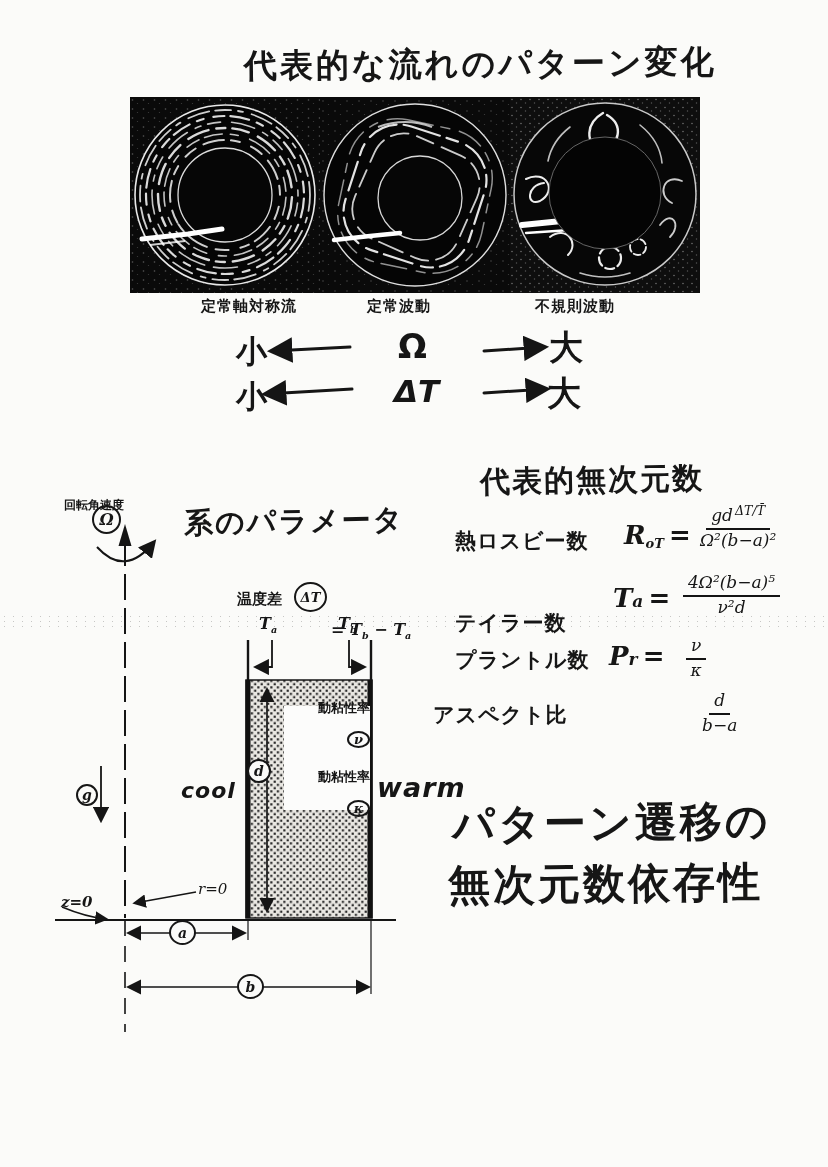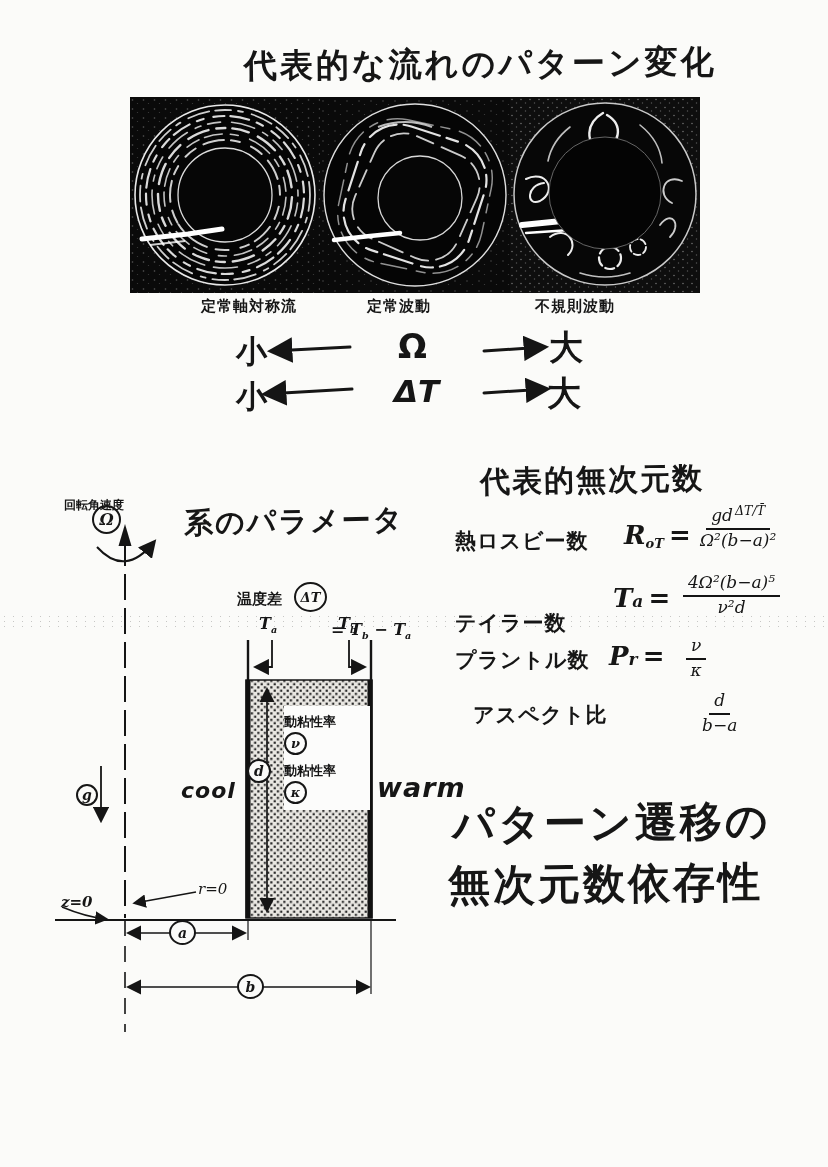--- a/index.html
+++ b/index.html
@@ -32,21 +32,21 @@
     left:0;top:614px;width:828px;height:16px;opacity:.45;
     background-image:radial-gradient(circle,rgba(20,20,20,.5) .7px,transparent .8px);
     background-size:9px 5px;
   }
   .bigword{font-size:42px;letter-spacing:3px;font-weight:600;transform:rotate(-.6deg);}
   .dimlabel{font-size:21px;letter-spacing:1px;font-weight:600;}
   .dimsym{font-family:"DejaVu Serif",serif;font-style:italic;font-size:26px;font-weight:bold;}
   .dimfrac{font-size:17px;font-weight:normal;justify-content:center;}
   .innerbox{
     left:284px;top:706px;width:86px;height:104px;background:#fcfcfb;
-    display:flex;flex-direction:column;align-items:flex-start;justify-content:center;gap:1px;
+    display:flex;flex-direction:column;align-items:flex-end;justify-content:center;gap:14px;
   }
   svg{display:block;}
 </style>
 </head>
 <body>
 
 <div class="abs hw" style="left:244px;top:42px;font-size:33px;letter-spacing:3px;transform:rotate(-.5deg);">代表的な流れのパターン変化</div>
 
 <div class="abs photo-strip">
 
@@ -255,20 +255,20 @@
 <div class="abs hw dimlabel" style="left:455px;top:646px;">プラントル数</div>
 <div class="abs" style="left:609px;top:641px;">
   <span class="dimsym">P</span><span class="dimsym" style="font-size:17px;">r</span>
   <span class="dimsym" style="font-style:normal;">=</span>
 </div>
 <div class="abs frac math dimfrac" style="left:686px;top:636px;">
   <span class="num">ν</span>
   <span class="den">κ</span>
 </div>
 
-<div class="abs hw dimlabel" style="left:473px;top:701px;">アスペクト比</div>
+<div class="abs hw dimlabel" style="left:433px;top:701px;">アスペクト比</div>
 <div class="abs frac math dimfrac" style="left:702px;top:691px;">
   <span class="num">d</span>
   <span class="den">b−a</span>
 </div>
 
 <div class="abs hw bigword" style="left:452px;top:795px;">パターン遷移の</div>
 <div class="abs hw bigword" style="left:448px;top:856px;">無次元数依存性</div>
 
 </body></html>

